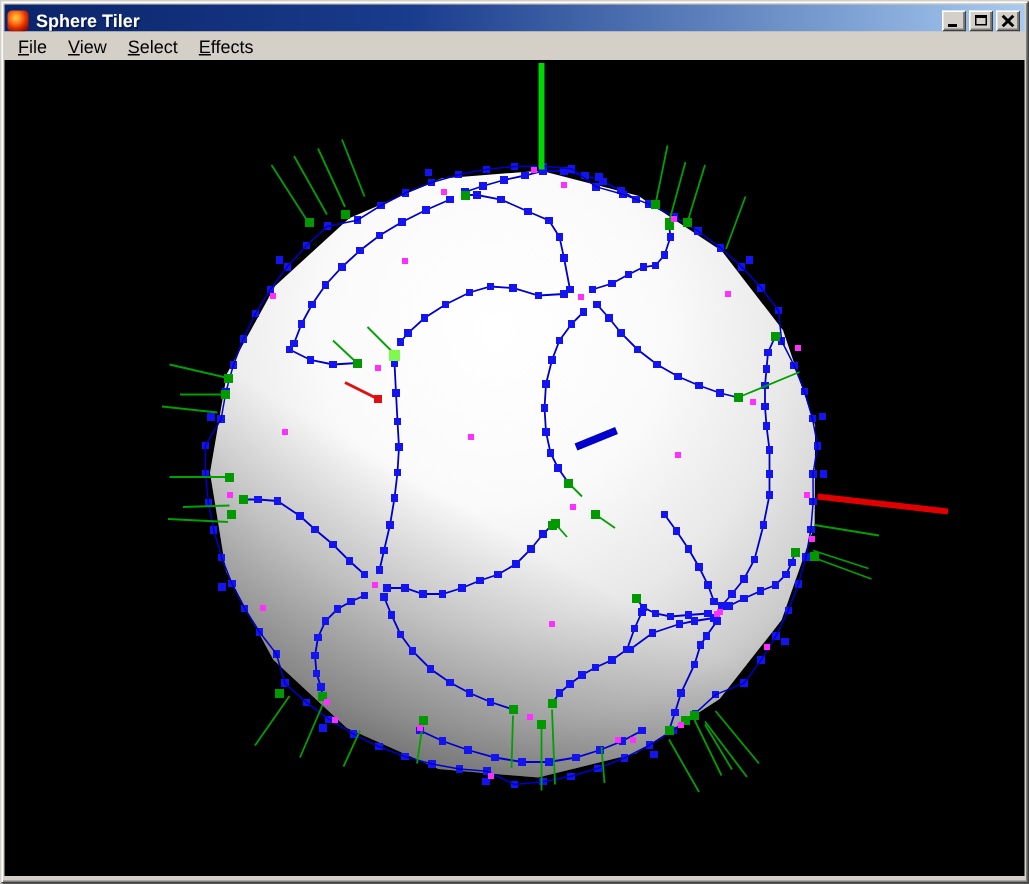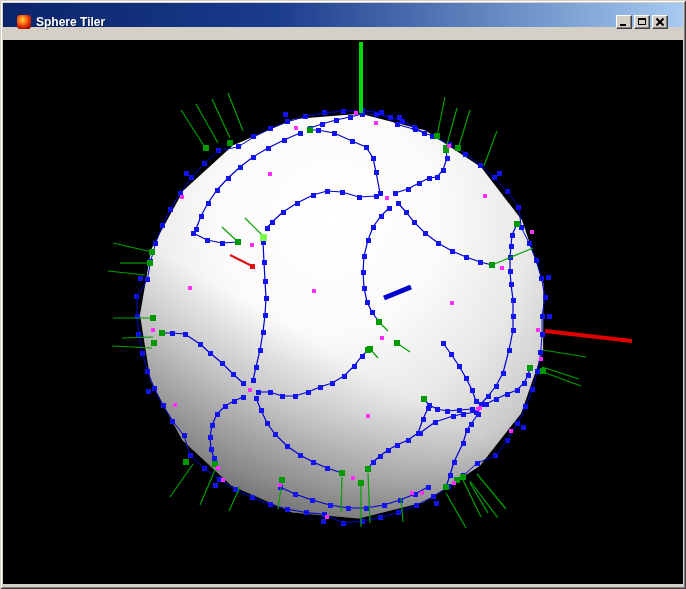--- a/index.html
+++ b/index.html
@@ -6,21 +6,21 @@
   .window{
     position:relative;width:686px;height:589px;background:#d4d0c8;
     font-family:"Liberation Sans",sans-serif;
     box-shadow:inset 1px 1px 0 #d4d0c8, inset -1px -1px 0 #404040,
                inset 2px 2px 0 #ffffff, inset -2px -2px 0 #808080;
     overflow:hidden;
   }
   .titlebar{
     position:absolute;left:3px;top:3px;width:680px;height:18px;
     background:linear-gradient(90deg,#0a246a 0%,#1a3c8c 40%,#a6caf0 100%);
-    display:flex;align-items:flex-start;padding:12px;box-sizing:border-box;
+    display:flex;align-items:flex-end;padding:0;box-sizing:border-box;
   }
   .app-icon{
     width:14px;height:14px;margin-left:2px;flex:0 0 auto;
     background:radial-gradient(circle at 40% 35%,#ffd24a 0%,#ff7a1a 30%,#e03000 55%,#8a0a00 85%);
     border-radius:3px;
   }
   .title-text{color:#ffffff;font-size:12px;font-weight:bold;margin-left:5px;white-space:nowrap;
     text-shadow:1px 1px 0 rgba(0,0,0,.35);}
   .tb-buttons{margin-left:auto;display:flex;gap:2px;padding-right:3px;}
   .tb-btn{
@@ -61,20 +61,26 @@
         </div>
       <div class="tb-btn">
           <div class="glyph-max"></div>
         </div>
       <div class="tb-btn">
           <div class="glyph-x"></div>
         </div>
     </div>
   </div>
 
+  <div class="menubar">
+      <div class="menu-item"><u>F</u>ile</div>
+      <div class="menu-item"><u>V</u>iew</div>
+      <div class="menu-item"><u>S</u>elect</div>
+      <div class="menu-item"><u>E</u>ffects</div>
+    </div>
 
   <div class="client">
     <svg id="scene" width="680" height="544" viewBox="3 40 680 544">
       <defs>
         <radialGradient id="sphShade" gradientUnits="userSpaceOnUse" cx="330" cy="220" r="330">
           <stop offset="0" stop-color="#ffffff"></stop>
           <stop offset="0.35" stop-color="#fafafa"></stop>
           <stop offset="0.60" stop-color="#e8e8e8"></stop>
           <stop offset="0.80" stop-color="#cccccc"></stop>
           <stop offset="1" stop-color="#9a9a9a"></stop>

